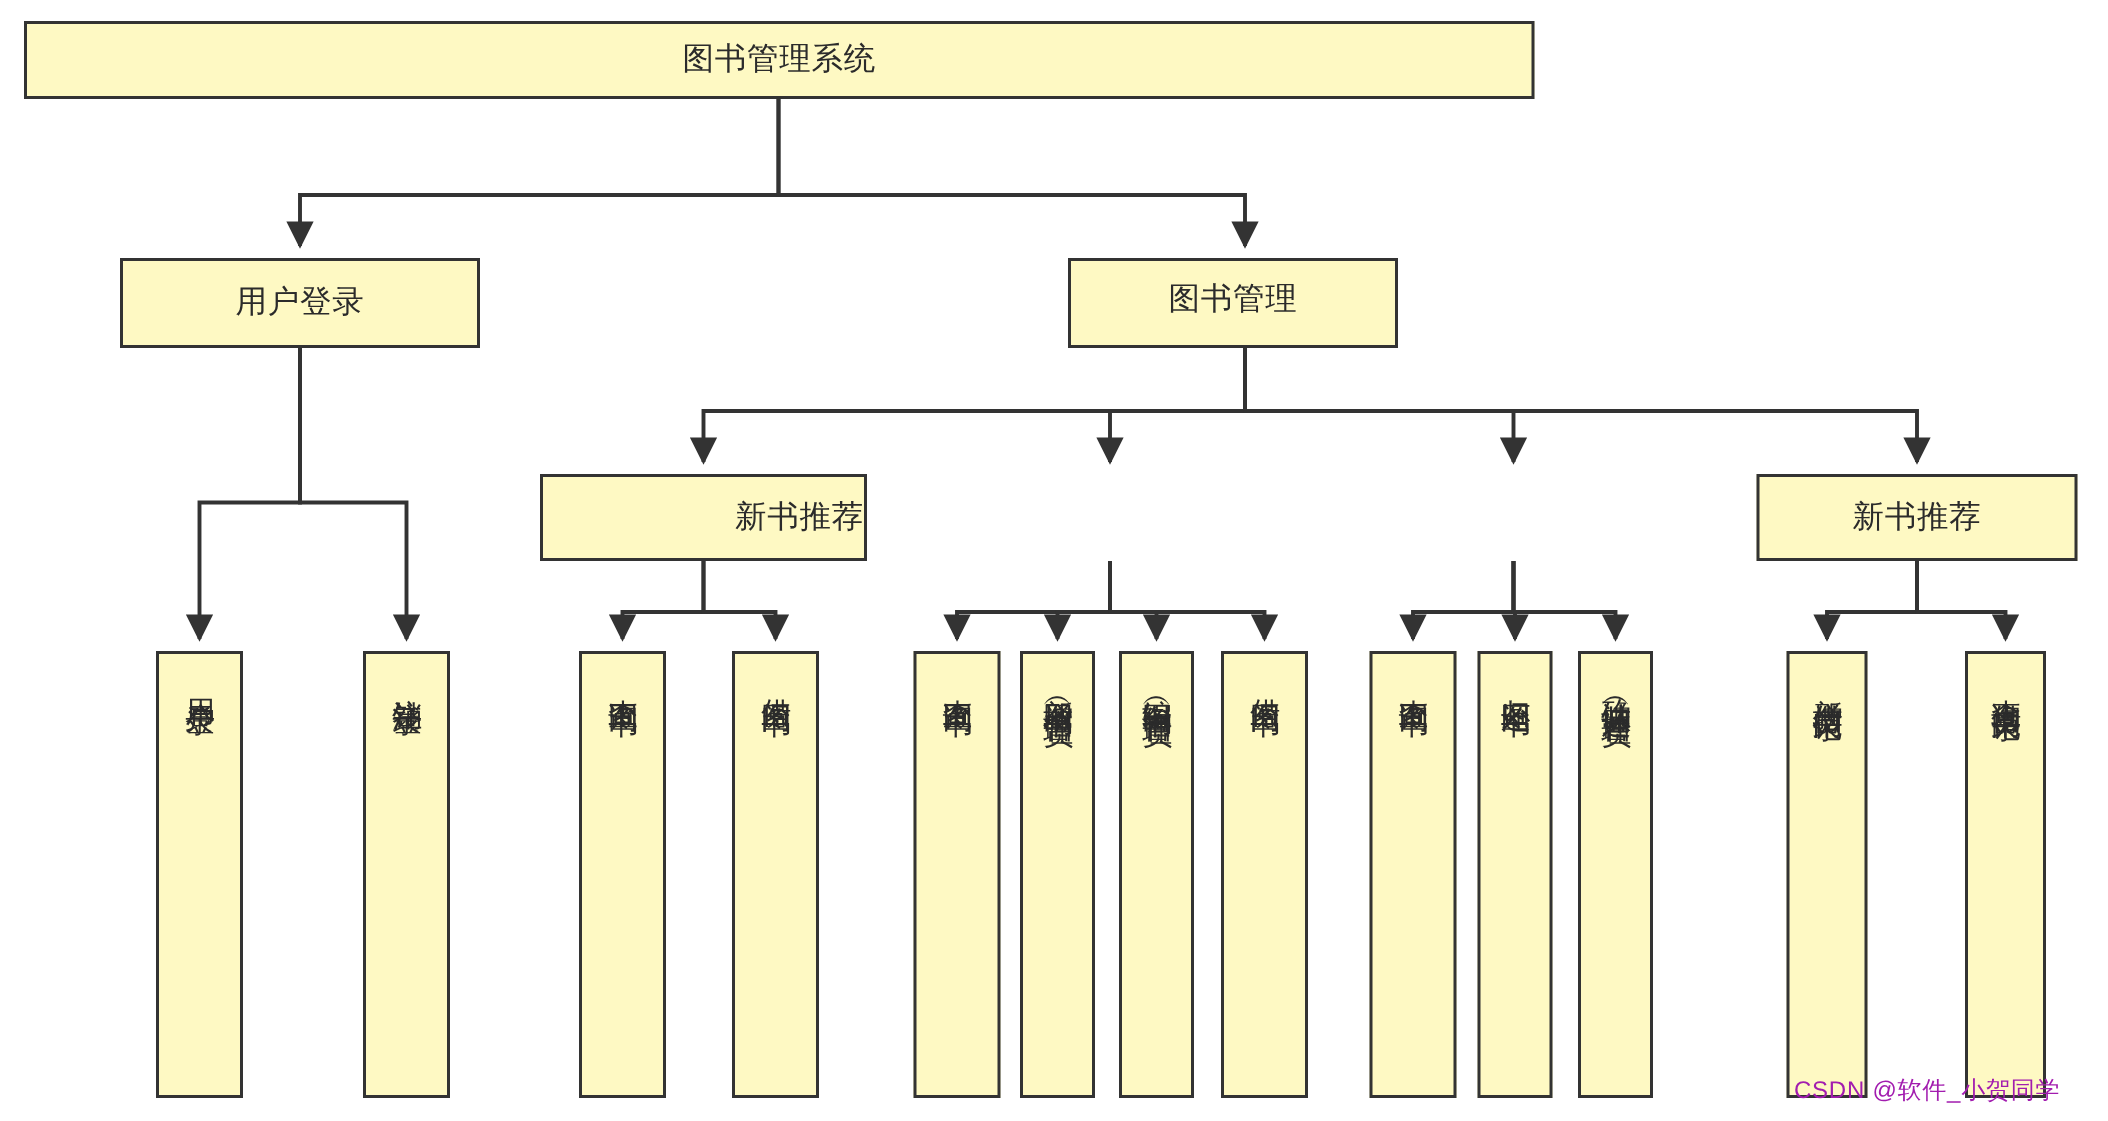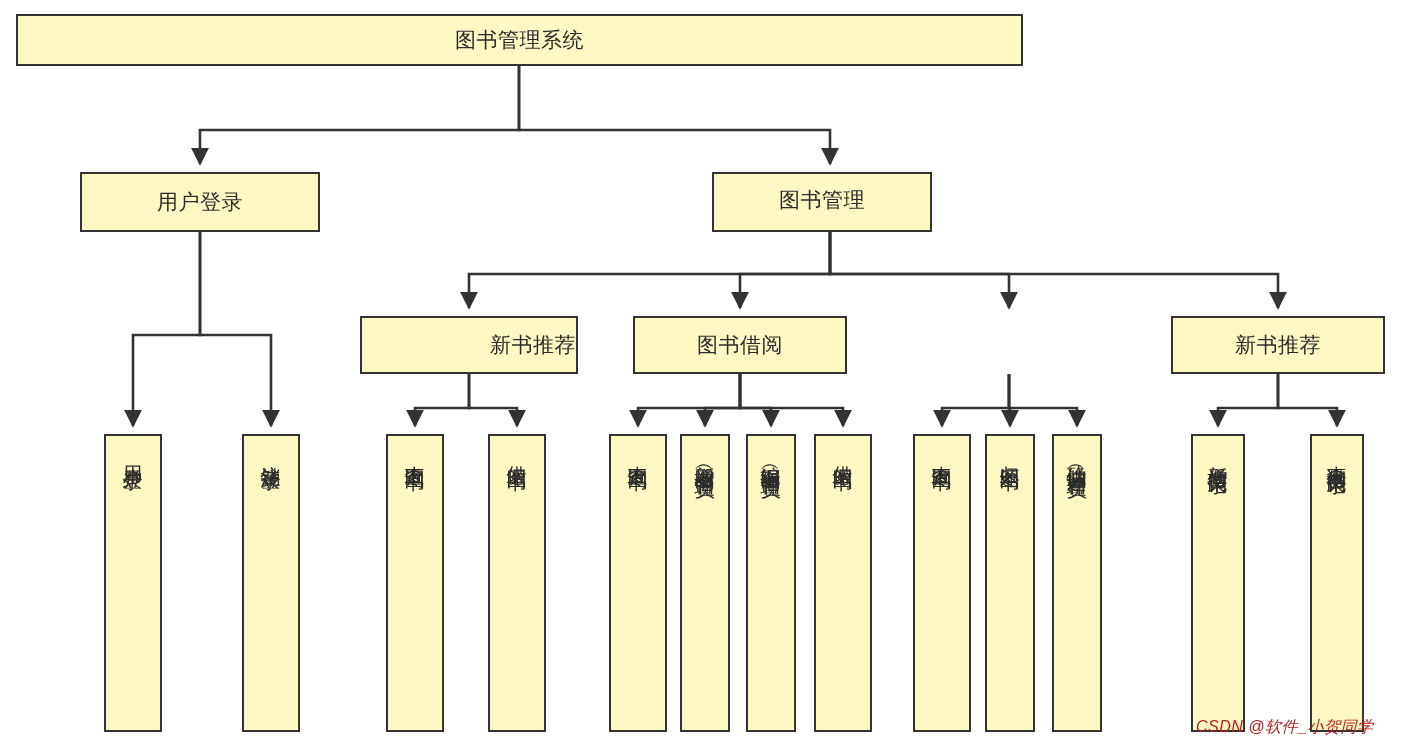--- a/index.html
+++ b/index.html
@@ -59,26 +59,25 @@
   .node.v .label {
     writing-mode: vertical-rl;
     text-orientation: upright;
     font-size: 20px;
     letter-spacing: 2px;
     line-height: 1.0;
     max-height: 100%;
   }
   .watermark {
     position: absolute;
-    color: #b91c1c;
+    color: #a21caf;
     font-size: 16px;
     white-space: nowrap;
     z-index: 3;
     letter-spacing: 0.5px;
-    font-style: italic;
   }
 </style>
 </head>
 <body>
 
 <div id="canvas">
 
   <svg id="edges" viewBox="0 0 1405 747" width="1405" height="747" xmlns="http://www.w3.org/2000/svg">
     <defs>
       <marker id="arrow" viewBox="0 0 10 10" refX="9" refY="5" markerWidth="7" markerHeight="7" orient="auto-start-reverse">
@@ -122,23 +121,20 @@
   <div class="node h" style="left:80px; top:172px; width:240px; height:60px;">
     <span class="label">用户登录</span>
   </div>
   <div class="node h" style="left:712px; top:172px; width:220px; height:60px;font-family:Liberation Mono, monospace;">
     <span class="label">图书管理</span>
   </div>
 
   <div class="node h" style="left:360px; top:316px; width:218px; height:58px;justify-content:flex-end;">
     <span class="label">新书推荐</span>
   </div>
-  <div class="node h" style="left:633px; top:316px; width:214px; height:58px;">
-    <span class="label">图书借阅</span>
-  </div>
   <div class="node h" style="left:1171px; top:316px; width:214px; height:58px;">
     <span class="label">新书推荐</span>
   </div>
 
   <div class="node v" style="left:104px; top:434px; width:58px; height:298px;">
     <span class="label">用户登录</span>
   </div>
   <div class="node v" style="left:242px; top:434px; width:58px; height:298px;">
     <span class="label">注销登录</span>
   </div>

